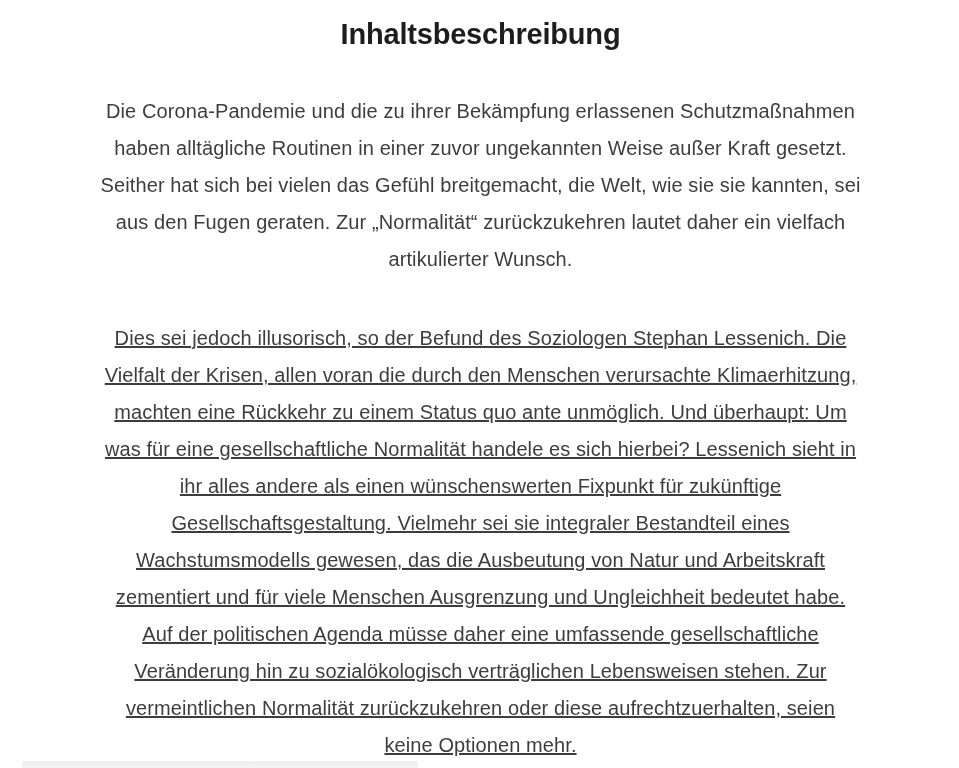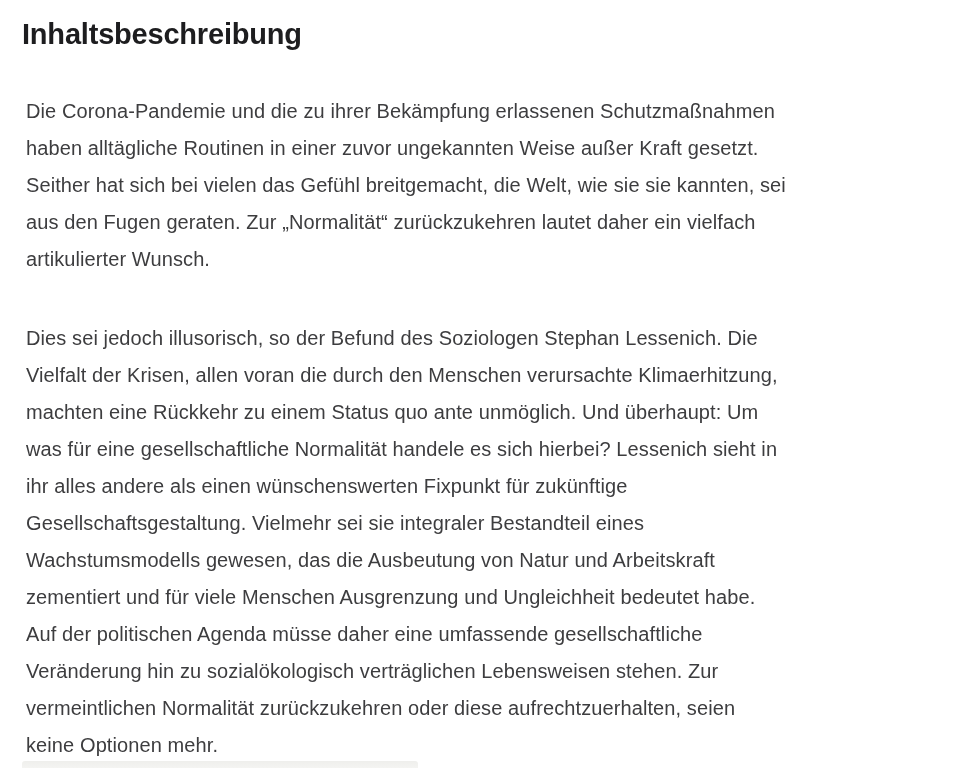--- a/index.html
+++ b/index.html
@@ -16,20 +16,21 @@
   }
   .document {
     position: absolute;
     top: 0;
     left: 0;
     width: 959px;
     height: 768px;
     padding: 14px 20px 0 22px;
     box-sizing: border-box;
     background: #ffffff;
+    text-align: center;
   }
   .page-title {
     margin: 0;
     font-size: 29px;
     font-weight: 700;
     line-height: 40px;
     letter-spacing: -0.2px;
     color: #1d1d1f;
   }
   .body-paragraph {
@@ -40,20 +41,21 @@
     letter-spacing: 0.1px;
     color: #3d3d3f;
     white-space: pre-line;
     max-width: 930px;
   }
   .body-paragraph.first {
     margin-top: 39px;
   }
   .body-paragraph.second {
     margin-top: 42px;
+    text-decoration: underline;
   }
   
   .cutoff-fragment {
     position: absolute;
     left: 22px;
     bottom: -5px;
     width: 396px;
     height: 12px;
     border-radius: 3px;
     background: linear-gradient(to bottom, #ededea, #f7f7f5);

